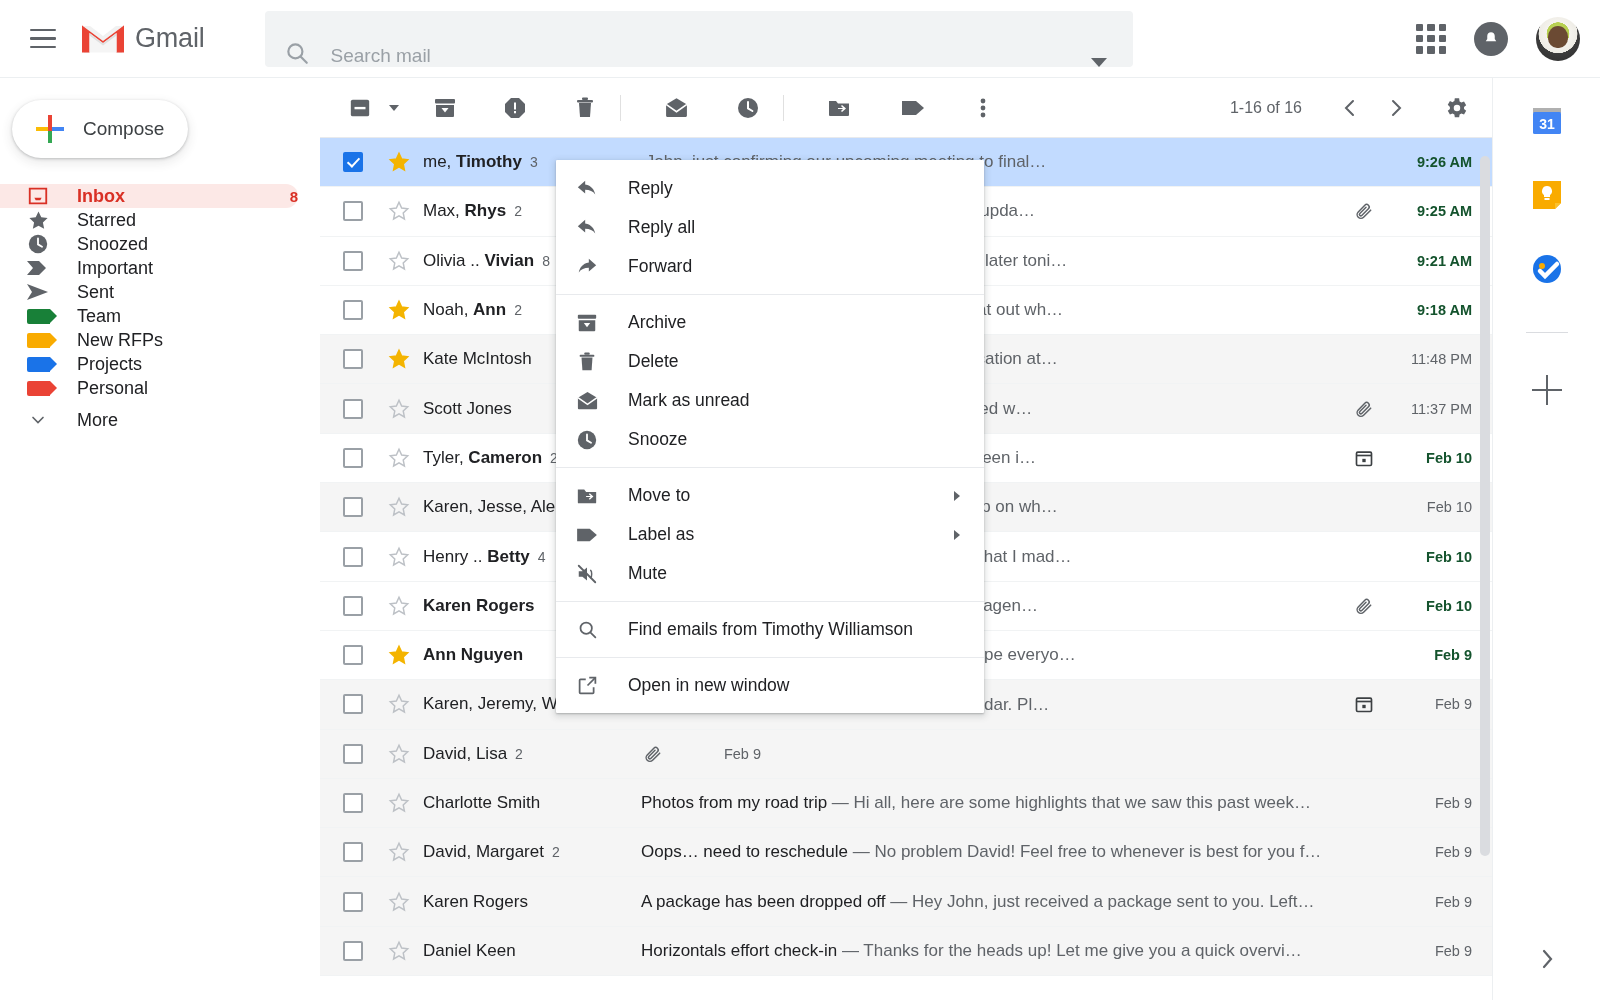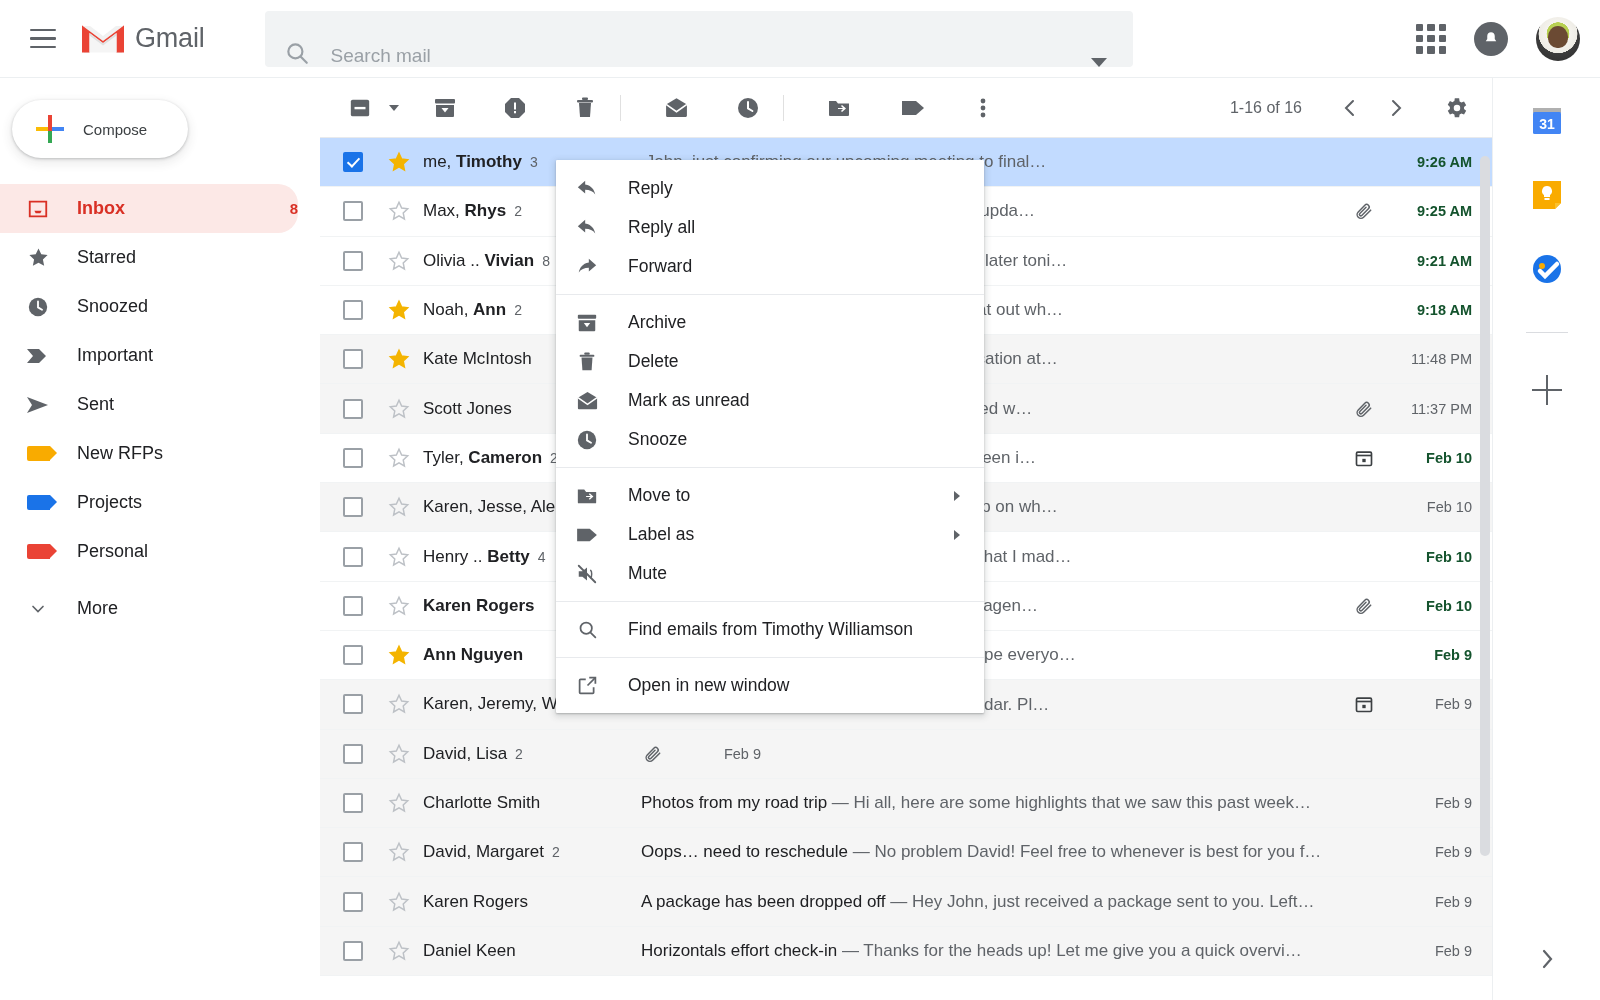--- a/index.html
+++ b/index.html
@@ -68,25 +68,25 @@
 
   
   .sidebar { position: absolute; top: 78px; left: 0; width: 320px; height: 922px; background: #fff; }
   .compose {
     margin: 22px 0 0 12px; width: 176px; height: 58px;
     border-radius: 30px; background: #fff;
     box-shadow: 0 1px 3px rgba(60,64,67,.3), 0 4px 8px 3px rgba(60,64,67,.08);
     display: flex; align-items: center; cursor: pointer;
   }
   .compose-plus { width: 28px; height: 28px; margin-left: 24px; position: relative; }
-  .compose-label { margin-left: 19px; font-size: 15px; color: #3c4043; }
+  .compose-label { margin-left: 19px; font-size: 19px; color: #3c4043; }
 
   .navlist { margin-top: 26px; }
   .navitem {
-    height: 49px; display: flex; align-items: center;
+    height: 24px; display: flex; align-items: center;
     padding-left: 25px; cursor: pointer;
     border-radius: 0 20px 20px 0; margin-right: 22px;
     font-size: 18px; color: #202124;
   }
   .navitem.active { background: #fce8e6; color: #d93025; font-weight: 700; }
   .navitem .nav-ic { width: 26px; height: 26px; display: flex; align-items: center; justify-content: center; flex-shrink: 0; }
   .navitem .nav-label { margin-left: 26px; white-space: nowrap; }
   .navitem .nav-count { margin-left: auto; font-size: 15px; font-weight: 700; }
   .navitem.active .nav-count { color: #d93025; }
 
@@ -290,20 +290,26 @@
 
       <div class="navitem">
         <div class="nav-ic">
           <svg width="24" height="20" viewBox="0 0 24 20" fill="#5f6368">
             <path d="M1 2l21 8-21 8 5-8z"></path>
           </svg>
         </div>
         <div class="nav-label">Sent</div>
       </div>
 
+      <div class="navitem">
+        <div class="nav-ic" style="color:#188038">
+          <div class="tag" style="background:#188038;color:#188038"></div>
+        </div>
+        <div class="nav-label">Team</div>
+      </div>
 
       <div class="navitem">
         <div class="nav-ic" style="color:#f9ab00">
           <div class="tag" style="background:#f9ab00;color:#f9ab00"></div>
         </div>
         <div class="nav-label">New RFPs</div>
       </div>
 
       <div class="navitem">
         <div class="nav-ic" style="color:#1a73e8">

